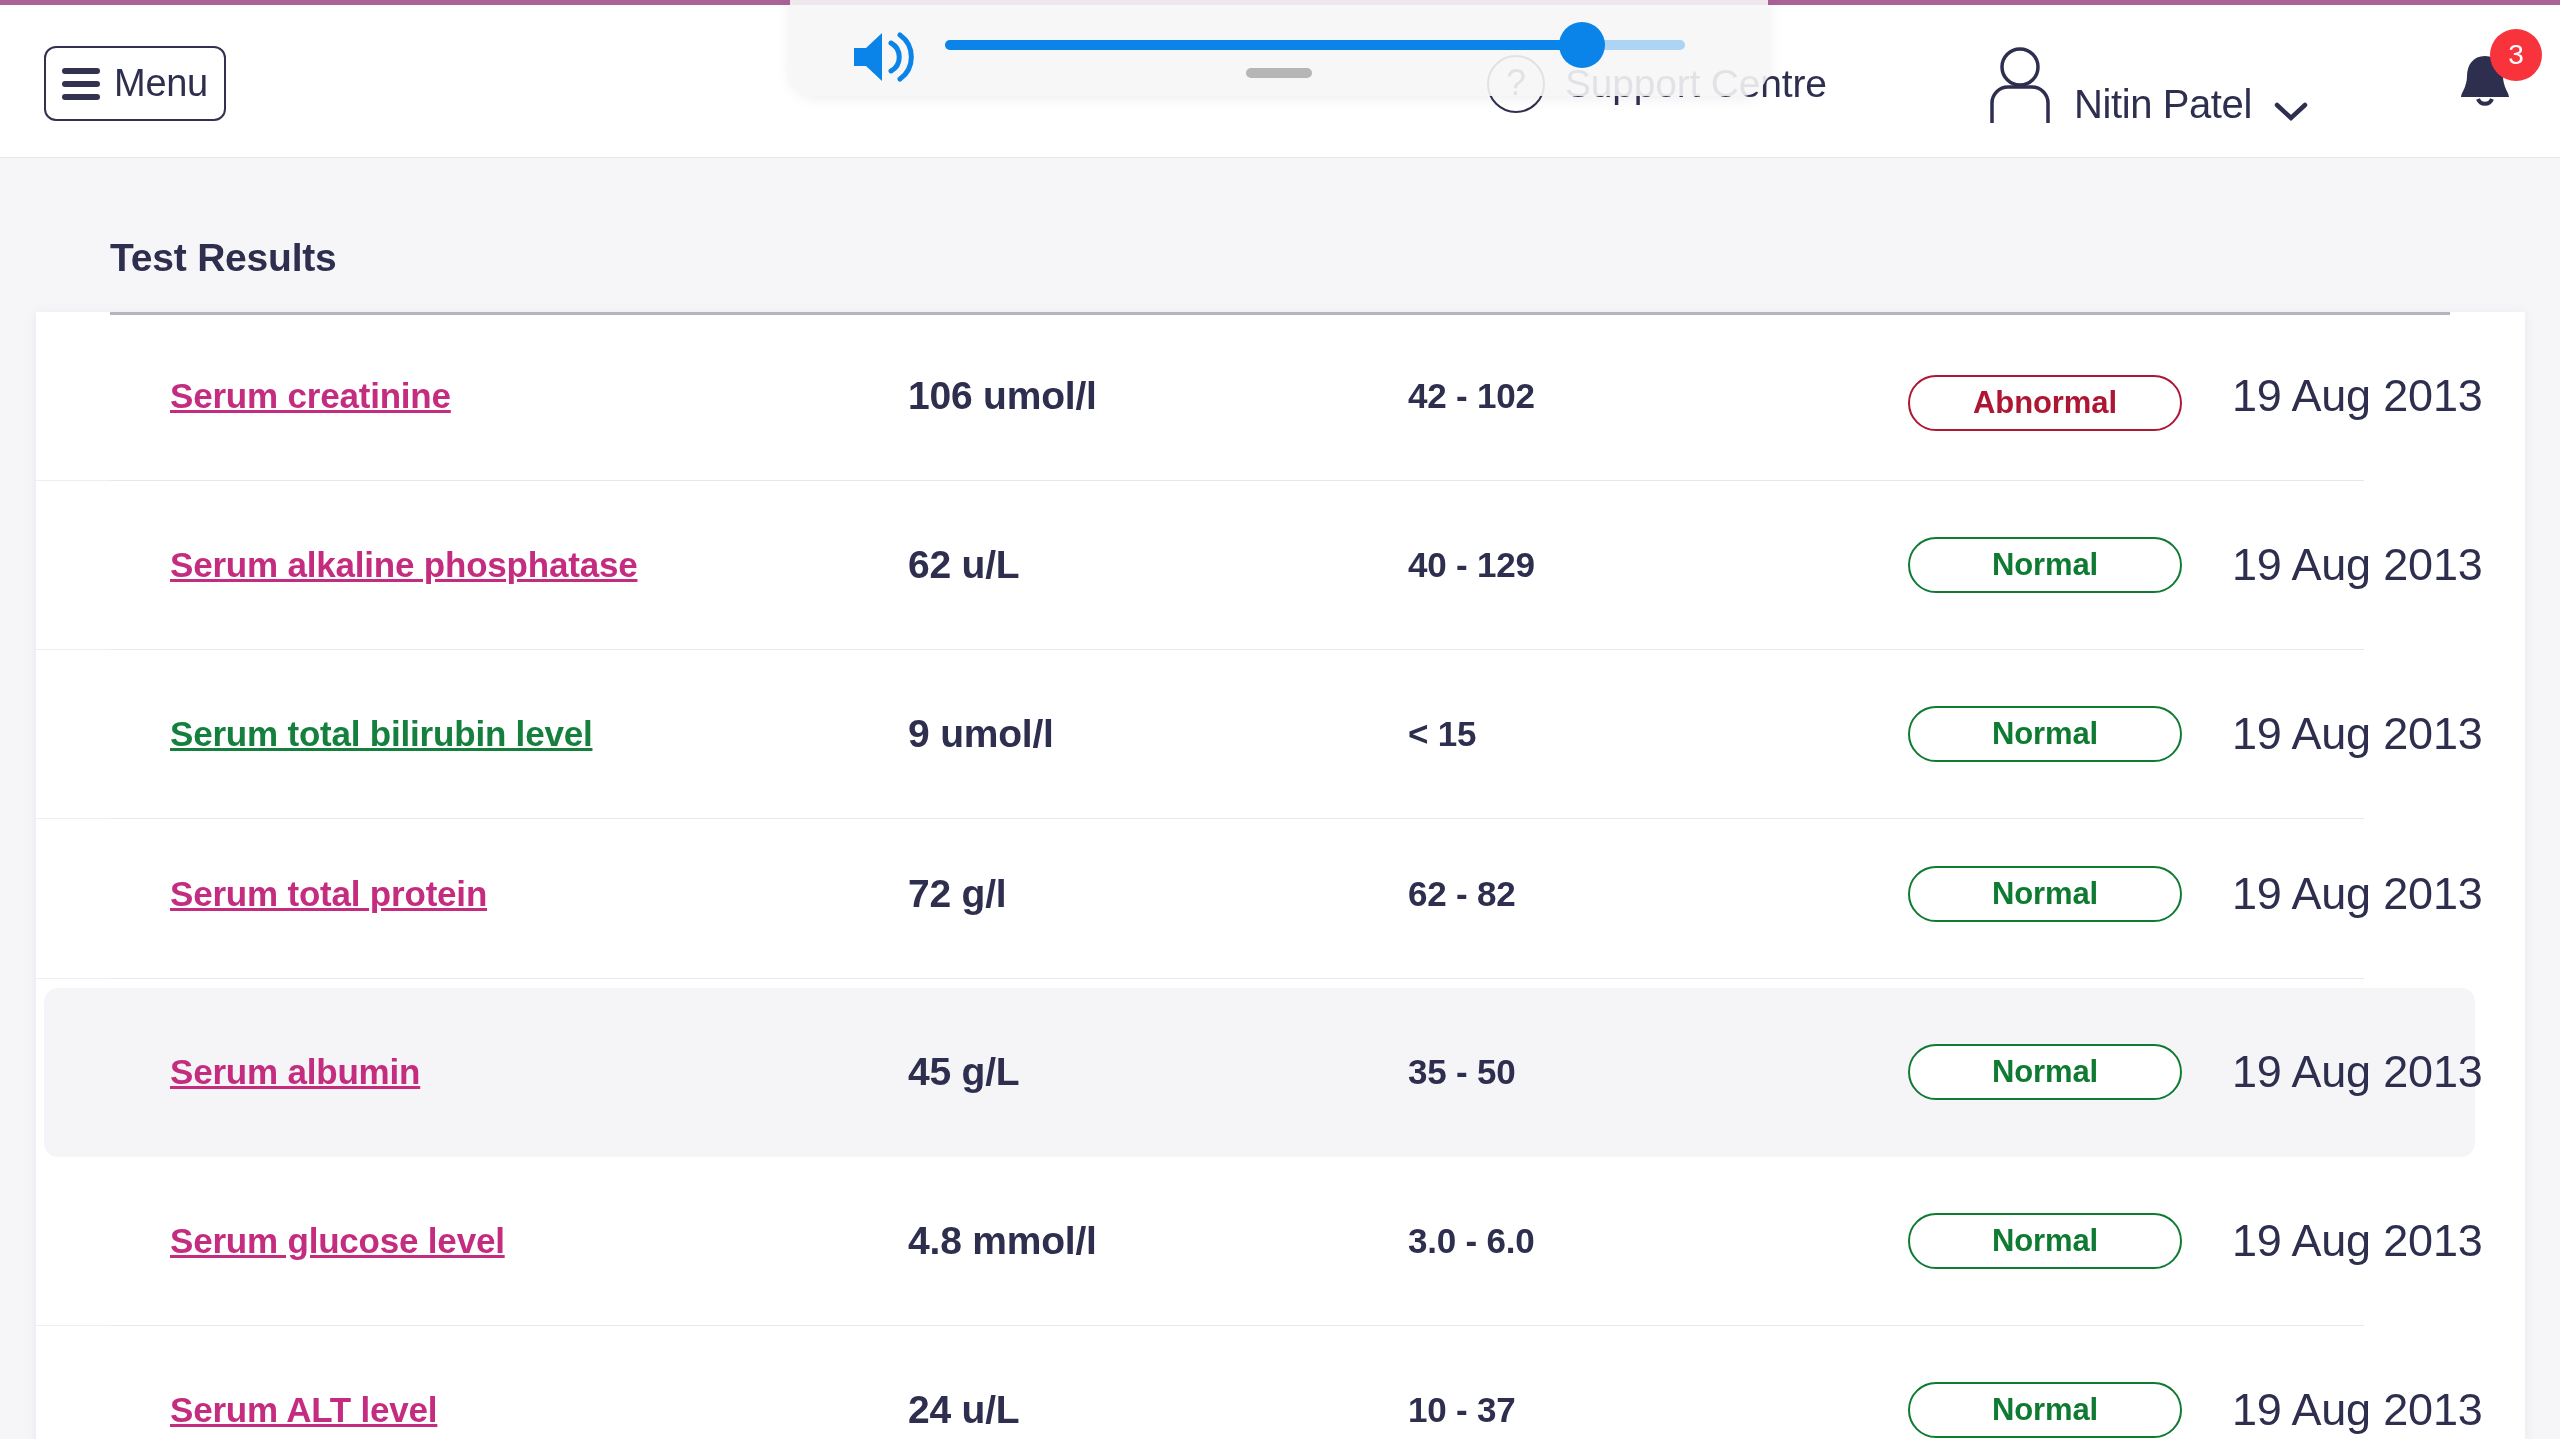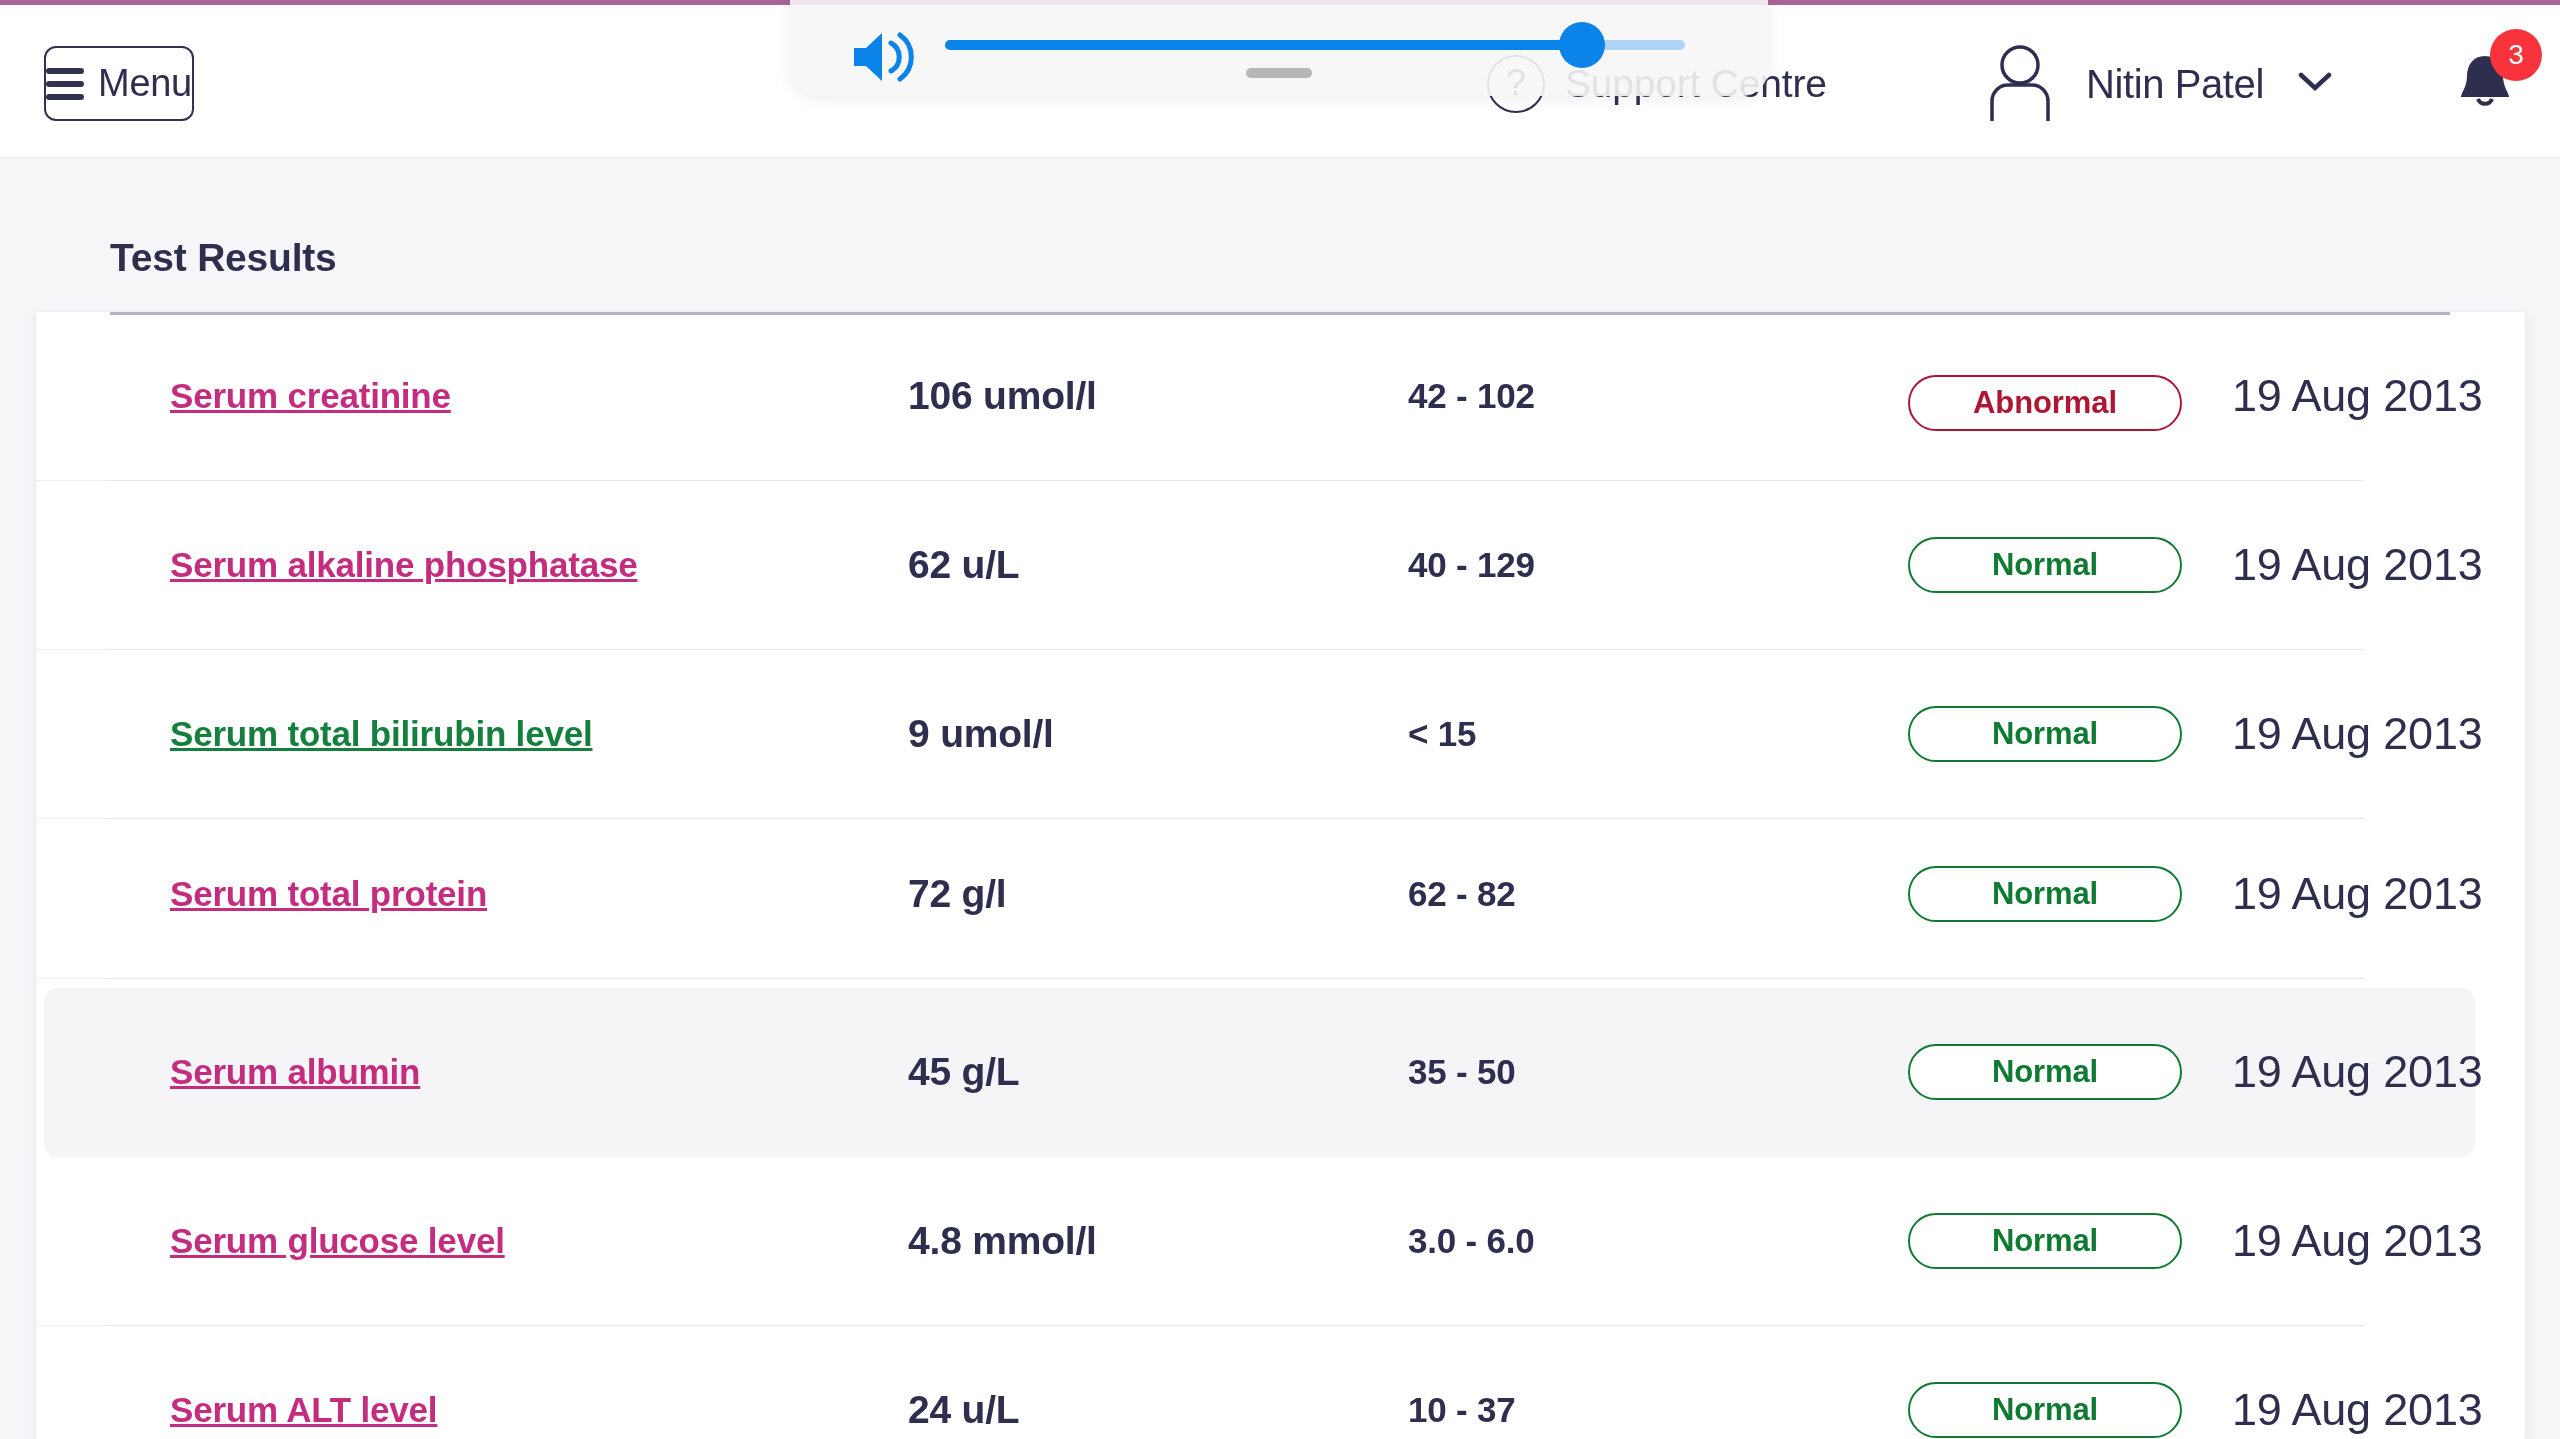--- a/index.html
+++ b/index.html
@@ -27,21 +27,21 @@
     top: 5px; left: 0;
     width: 2560px;
     height: 153px;
     background: #ffffff;
     border-bottom: 1px solid #e8e8ef;
   }
 
   #menu-button {
     position: absolute;
     left: 44px; top: 41px;
-    width: 150px; height: 75px;
+    width: 182px; height: 75px;
     border: 2px solid #323250;
     border-radius: 12px;
     background: #ffffff;
     display: flex;
     align-items: center;
     justify-content: center;
     gap: 14px;
     cursor: pointer;
   }
   #menu-button .burger {
@@ -88,22 +88,22 @@
     color: #2e2e4f;
     letter-spacing: -0.2px;
   }
 
   
   #user-menu {
     position: absolute;
     left: 1988px; top: 36px;
     height: 86px;
     display: flex;
-    align-items: center;
-    gap: 34px;
+    align-items: flex-end;
+    gap: 22px;
     cursor: pointer;
   }
   #user-menu .avatar-icon { display: block; }
   #user-menu .user-name {
     font-size: 40px;
     color: #2e2e4f;
     letter-spacing: -0.4px;
     white-space: nowrap;
   }
   #user-menu .chev { display: block; }

